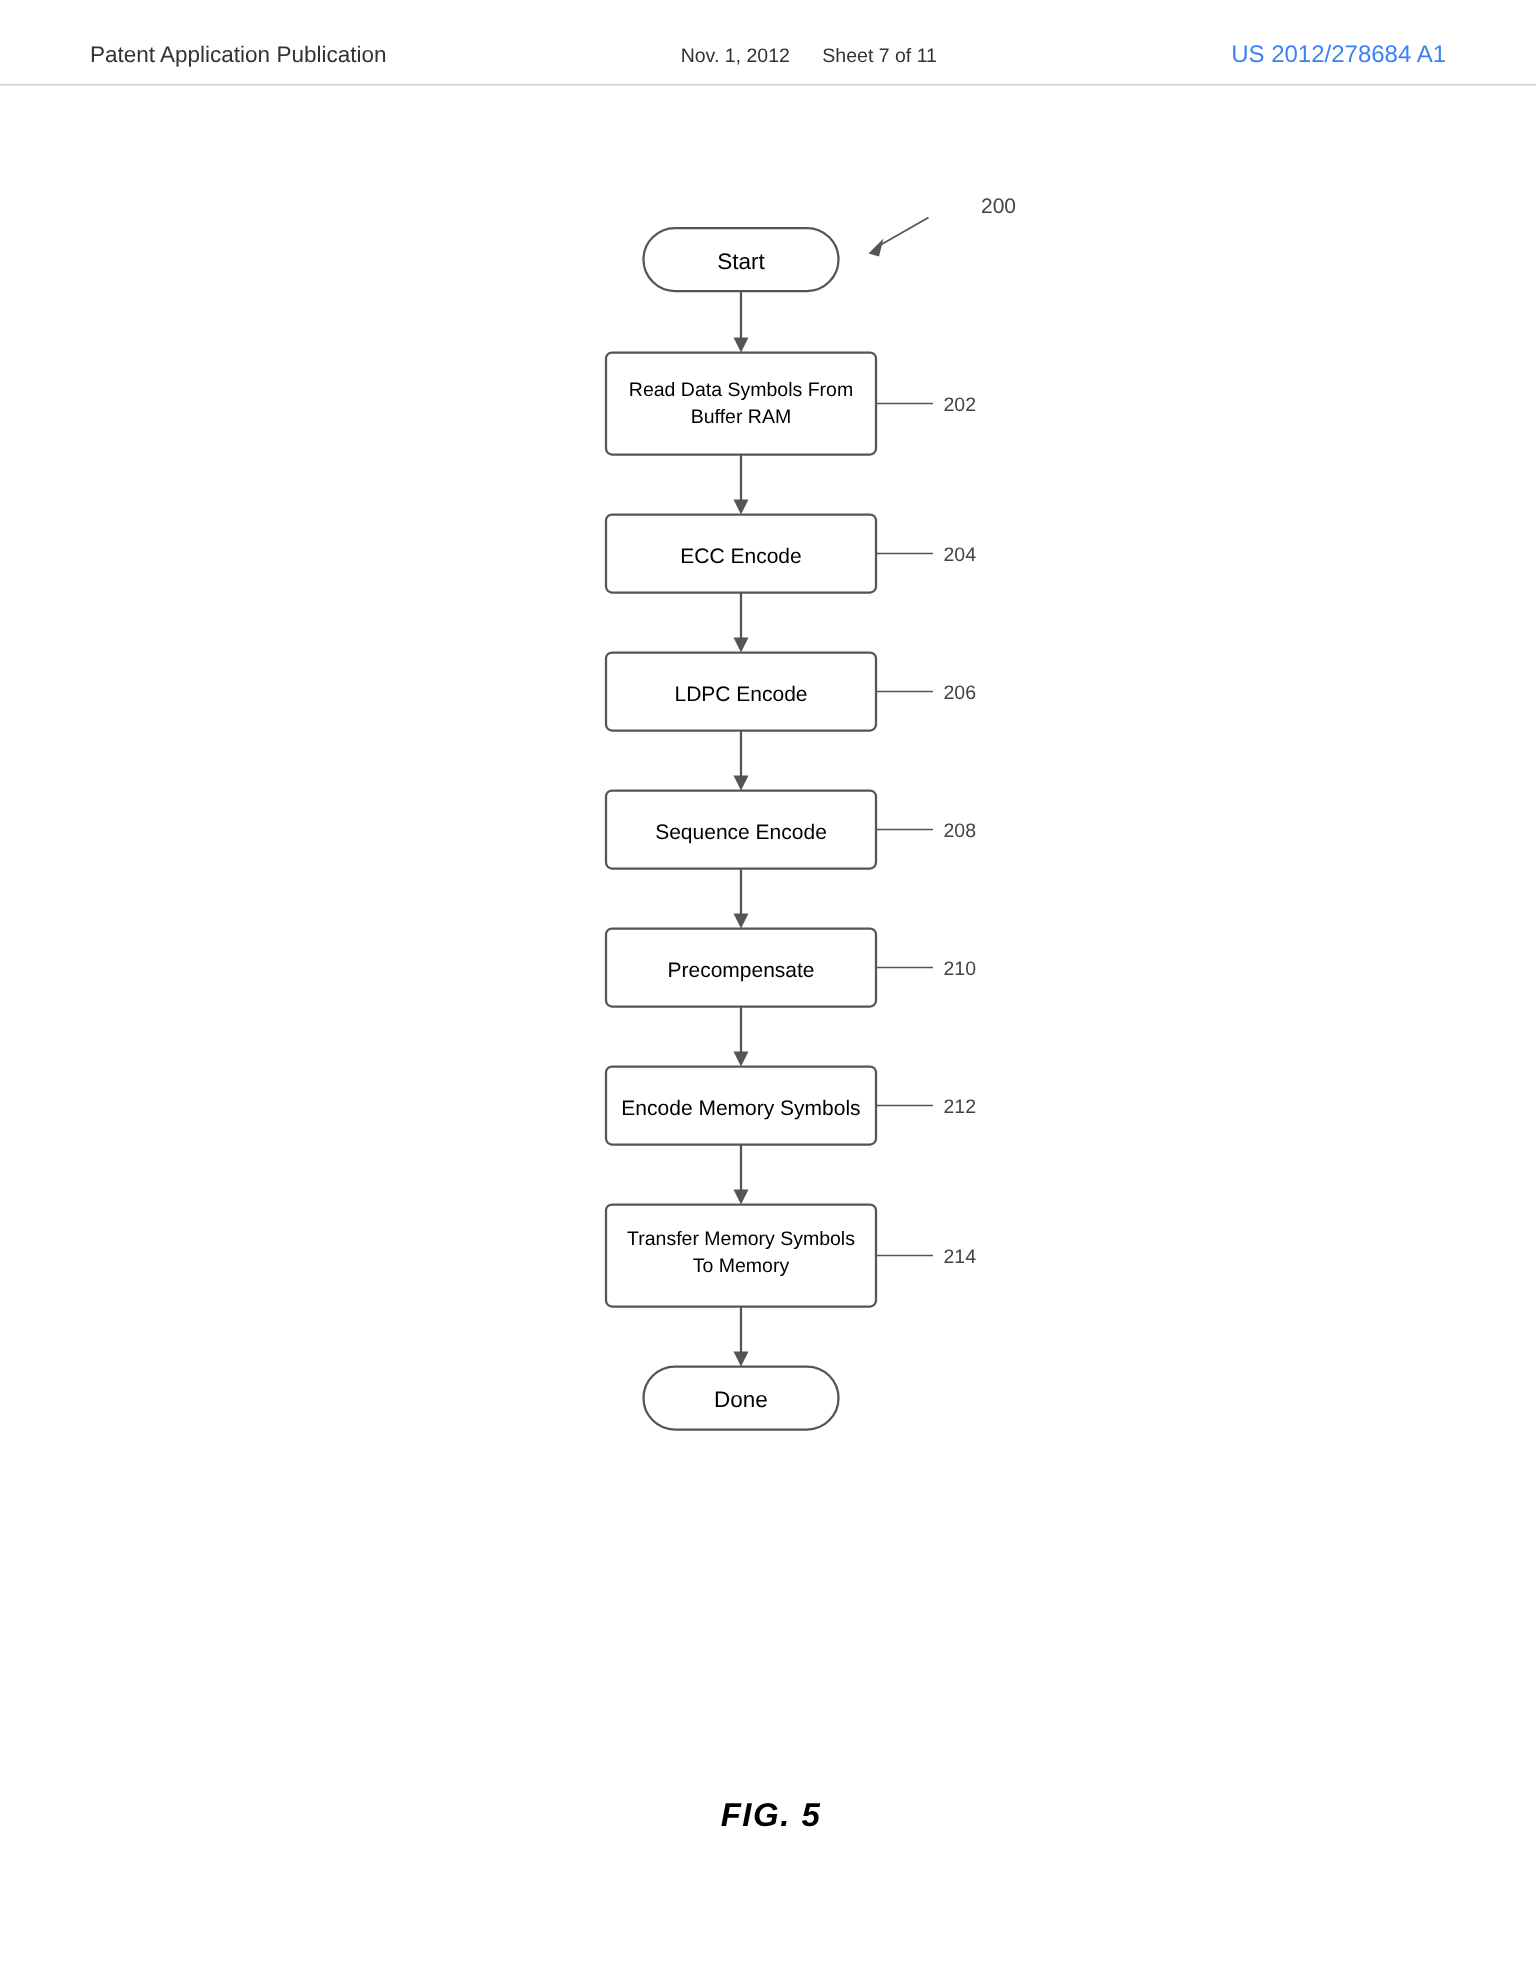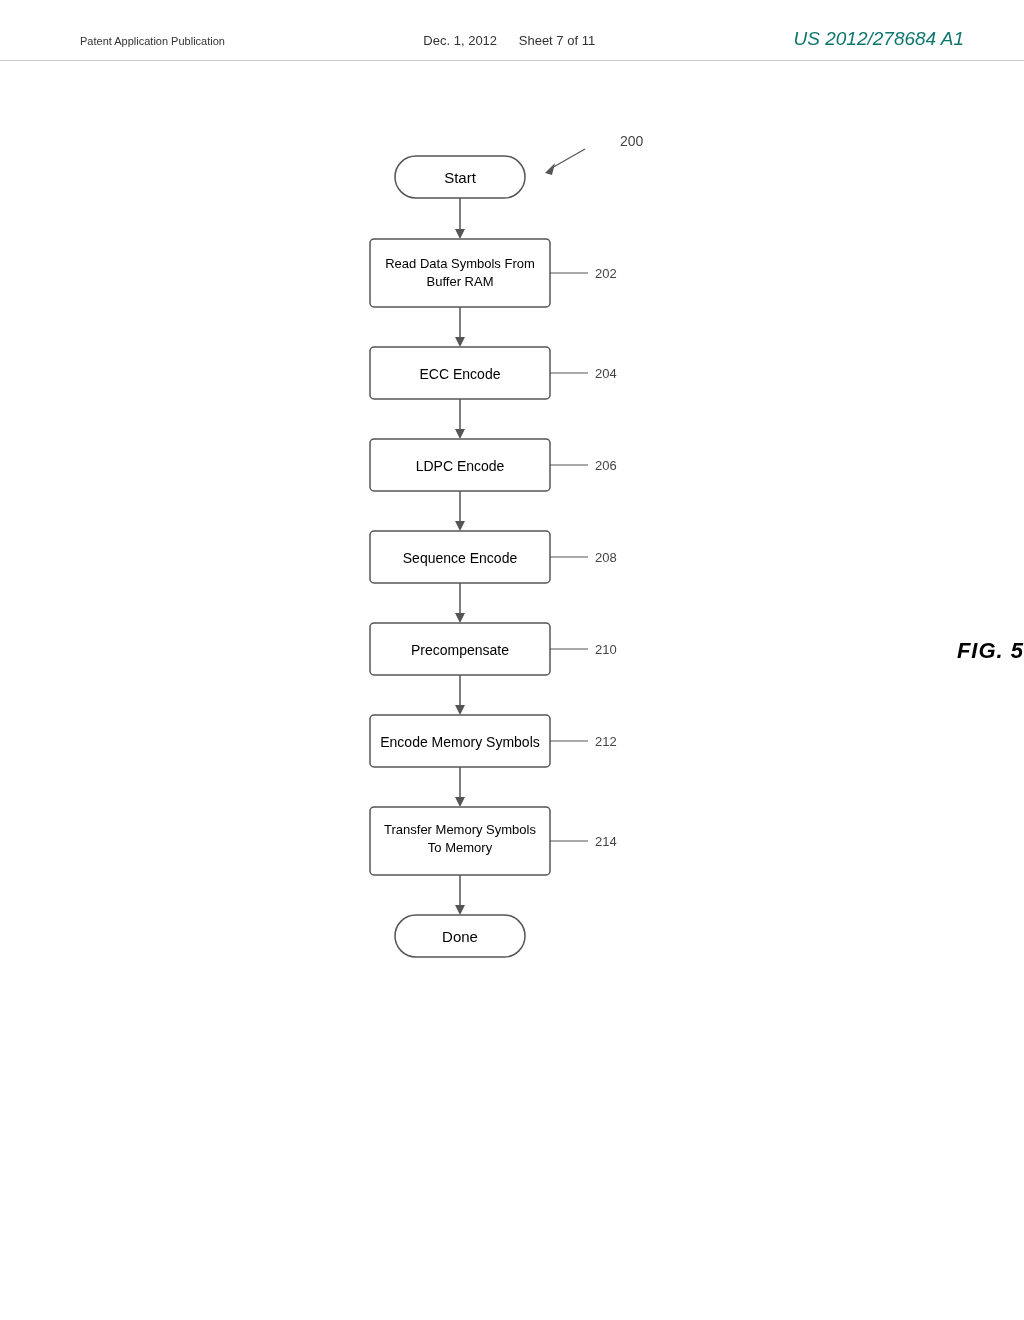--- a/index.html
+++ b/index.html
@@ -13,41 +13,40 @@
 
     
     .header {
       display: flex;
       justify-content: space-between;
       align-items: baseline;
       padding: 28px 60px 10px 60px;
       border-bottom: 1px solid #ccc;
     }
     .header-left {
-      font-size: 11px;
+      font-size: 15px;
       color: #333;
-      margin-left: 20px;
     }
     .header-center {
       font-size: 13px;
       color: #333;
       text-align: center;
     }
     .header-right {
-      font-size: 19px;
-      color: #0f766e;
-      font-style: italic;
+      font-size: 16px;
+      color: #3b82f6;
     }
 
     
     .diagram-area {
       position: relative;
       width: 100%;
       padding: 40px 0 40px 4px;
       display: flex;
+      flex-direction: column;
       align-items: center;
     }
 
     
     .fig-label {
       text-align: center;
       font-size: 22px;
       font-style: italic;
       font-weight: bold;
       margin-top: 20px;
@@ -59,21 +58,21 @@
       display: block;
       margin: 0 auto;
     }
   </style>
 </head>
 <body>
 
 <div class="header">
   <div class="header-left">Patent Application Publication</div>
   <div class="header-center">
-    <span>Dec. 1, 2012</span>
+    <span>Nov. 1, 2012</span>
     &nbsp;&nbsp;&nbsp;&nbsp;
     <span>Sheet 7 of 11</span>
   </div>
   <div class="header-right">US 2012/278684 A1</div>
 </div>
 
 <div class="diagram-area">
 
   <svg class="flowchart-svg" width="500" height="1080" viewBox="0 0 500 1080">
 

